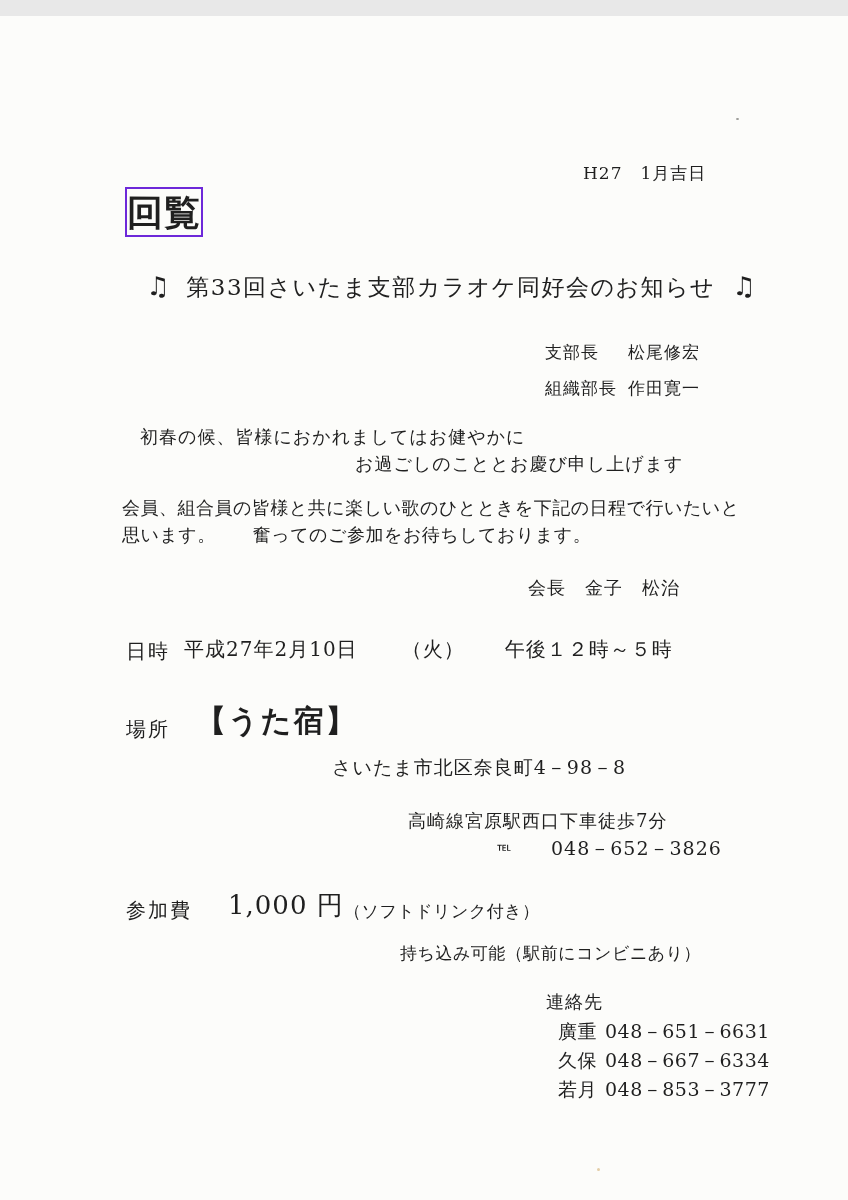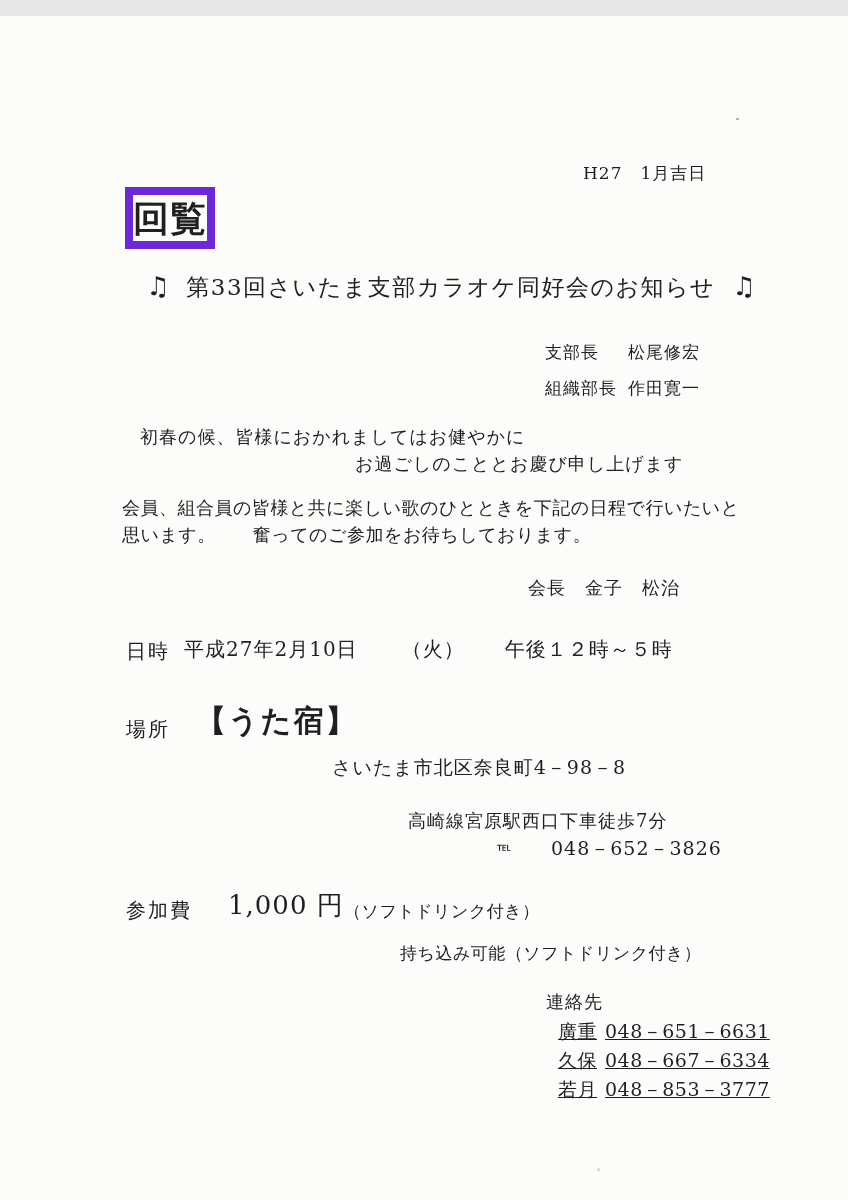--- a/index.html
+++ b/index.html
@@ -19,21 +19,21 @@
   }
   .abs { position: absolute; white-space: nowrap; }
 
   .date-top {
     left: 583px; top: 146px;
     font-size: 17px; letter-spacing: 1px;
   }
   .kairan-box {
     left: 125px; top: 171px;
     width: 74px; height: 46px;
-    border: 8px solid #6d28d9;
+    border: 2px solid #6d28d9;
     display: flex; align-items: center; justify-content: center;
   }
   .kairan-text {
     font-size: 36px; font-weight: 700; line-height: 1; letter-spacing: 1px;
   }
   .title-row {
     left: 146px; top: 256px;
     display: flex; align-items: center; gap: 17px;
   }
   .title-note { font-size: 26px; line-height: 1; transform: translateY(-2px); }
@@ -61,21 +61,21 @@
   .venue-access { left: 408px; top: 793px; font-size: 18px; letter-spacing: 1px; }
   .tel-label { left: 497px; top: 823px; font-size: 17px; }
   .tel-number { left: 551px; top: 820px; font-size: 19px; letter-spacing: 1px; }
 
   .fee-label { left: 126px; top: 881px; font-size: 20px; letter-spacing: 2px; }
   .fee-amount { left: 228px; top: 872px; font-size: 26px; letter-spacing: 1px; }
   .fee-note { left: 344px; top: 884px; font-size: 17px; letter-spacing: 0.5px; }
   .fee-subnote { left: 400px; top: 926px; font-size: 17px; letter-spacing: 0.5px; }
 
   .contacts-heading { left: 546px; top: 974px; font-size: 18px; letter-spacing: 1px; }
-  .contact-row { left: 558px; font-size: 19px; letter-spacing: 0.5px; display: flex; gap: 8px; text-decoration: underline; }
+  .contact-row { left: 558px; font-size: 19px; letter-spacing: 0.5px; display: flex; gap: 8px; }
   .contact-row-0 { top: 1003px; }
   .contact-row-1 { top: 1032px; }
   .contact-row-2 { top: 1061px; align-items: flex-end; }
 
   .speck { position: absolute; border-radius: 50%; }
   .speck-1 { left: 736px; top: 102px; width: 3px; height: 2px; background: #9a9a96; }
   .speck-2 { left: 597px; top: 1152px; width: 3px; height: 3px; background: #d8b985; opacity: .7; }
 </style>
 </head>
 <body>
@@ -119,21 +119,21 @@
   <div class="abs venue-label">場所</div>
   <div class="abs venue-name">【うた宿】</div>
   <div class="abs venue-address">さいたま市北区奈良町4－98－8</div>
   <div class="abs venue-access">高崎線宮原駅西口下車徒歩7分</div>
   <div class="abs tel-label">℡</div>
   <div class="abs tel-number">048－652－3826</div>
 
   <div class="abs fee-label">参加費</div>
   <div class="abs fee-amount">1,000 円</div>
   <div class="abs fee-note">（ソフトドリンク付き）</div>
-  <div class="abs fee-subnote">持ち込み可能（ソフトドリンク付き）</div>
+  <div class="abs fee-subnote">持ち込み可能（駅前にコンビニあり）</div>
 
   <div class="abs contacts-heading">連絡先</div>
   <div class="abs contact-row contact-row-0">
     <span>廣重</span>
     <span>048－651－6631</span>
   </div>
   <div class="abs contact-row contact-row-1">
     <span>久保</span>
     <span>048－667－6334</span>
   </div>

